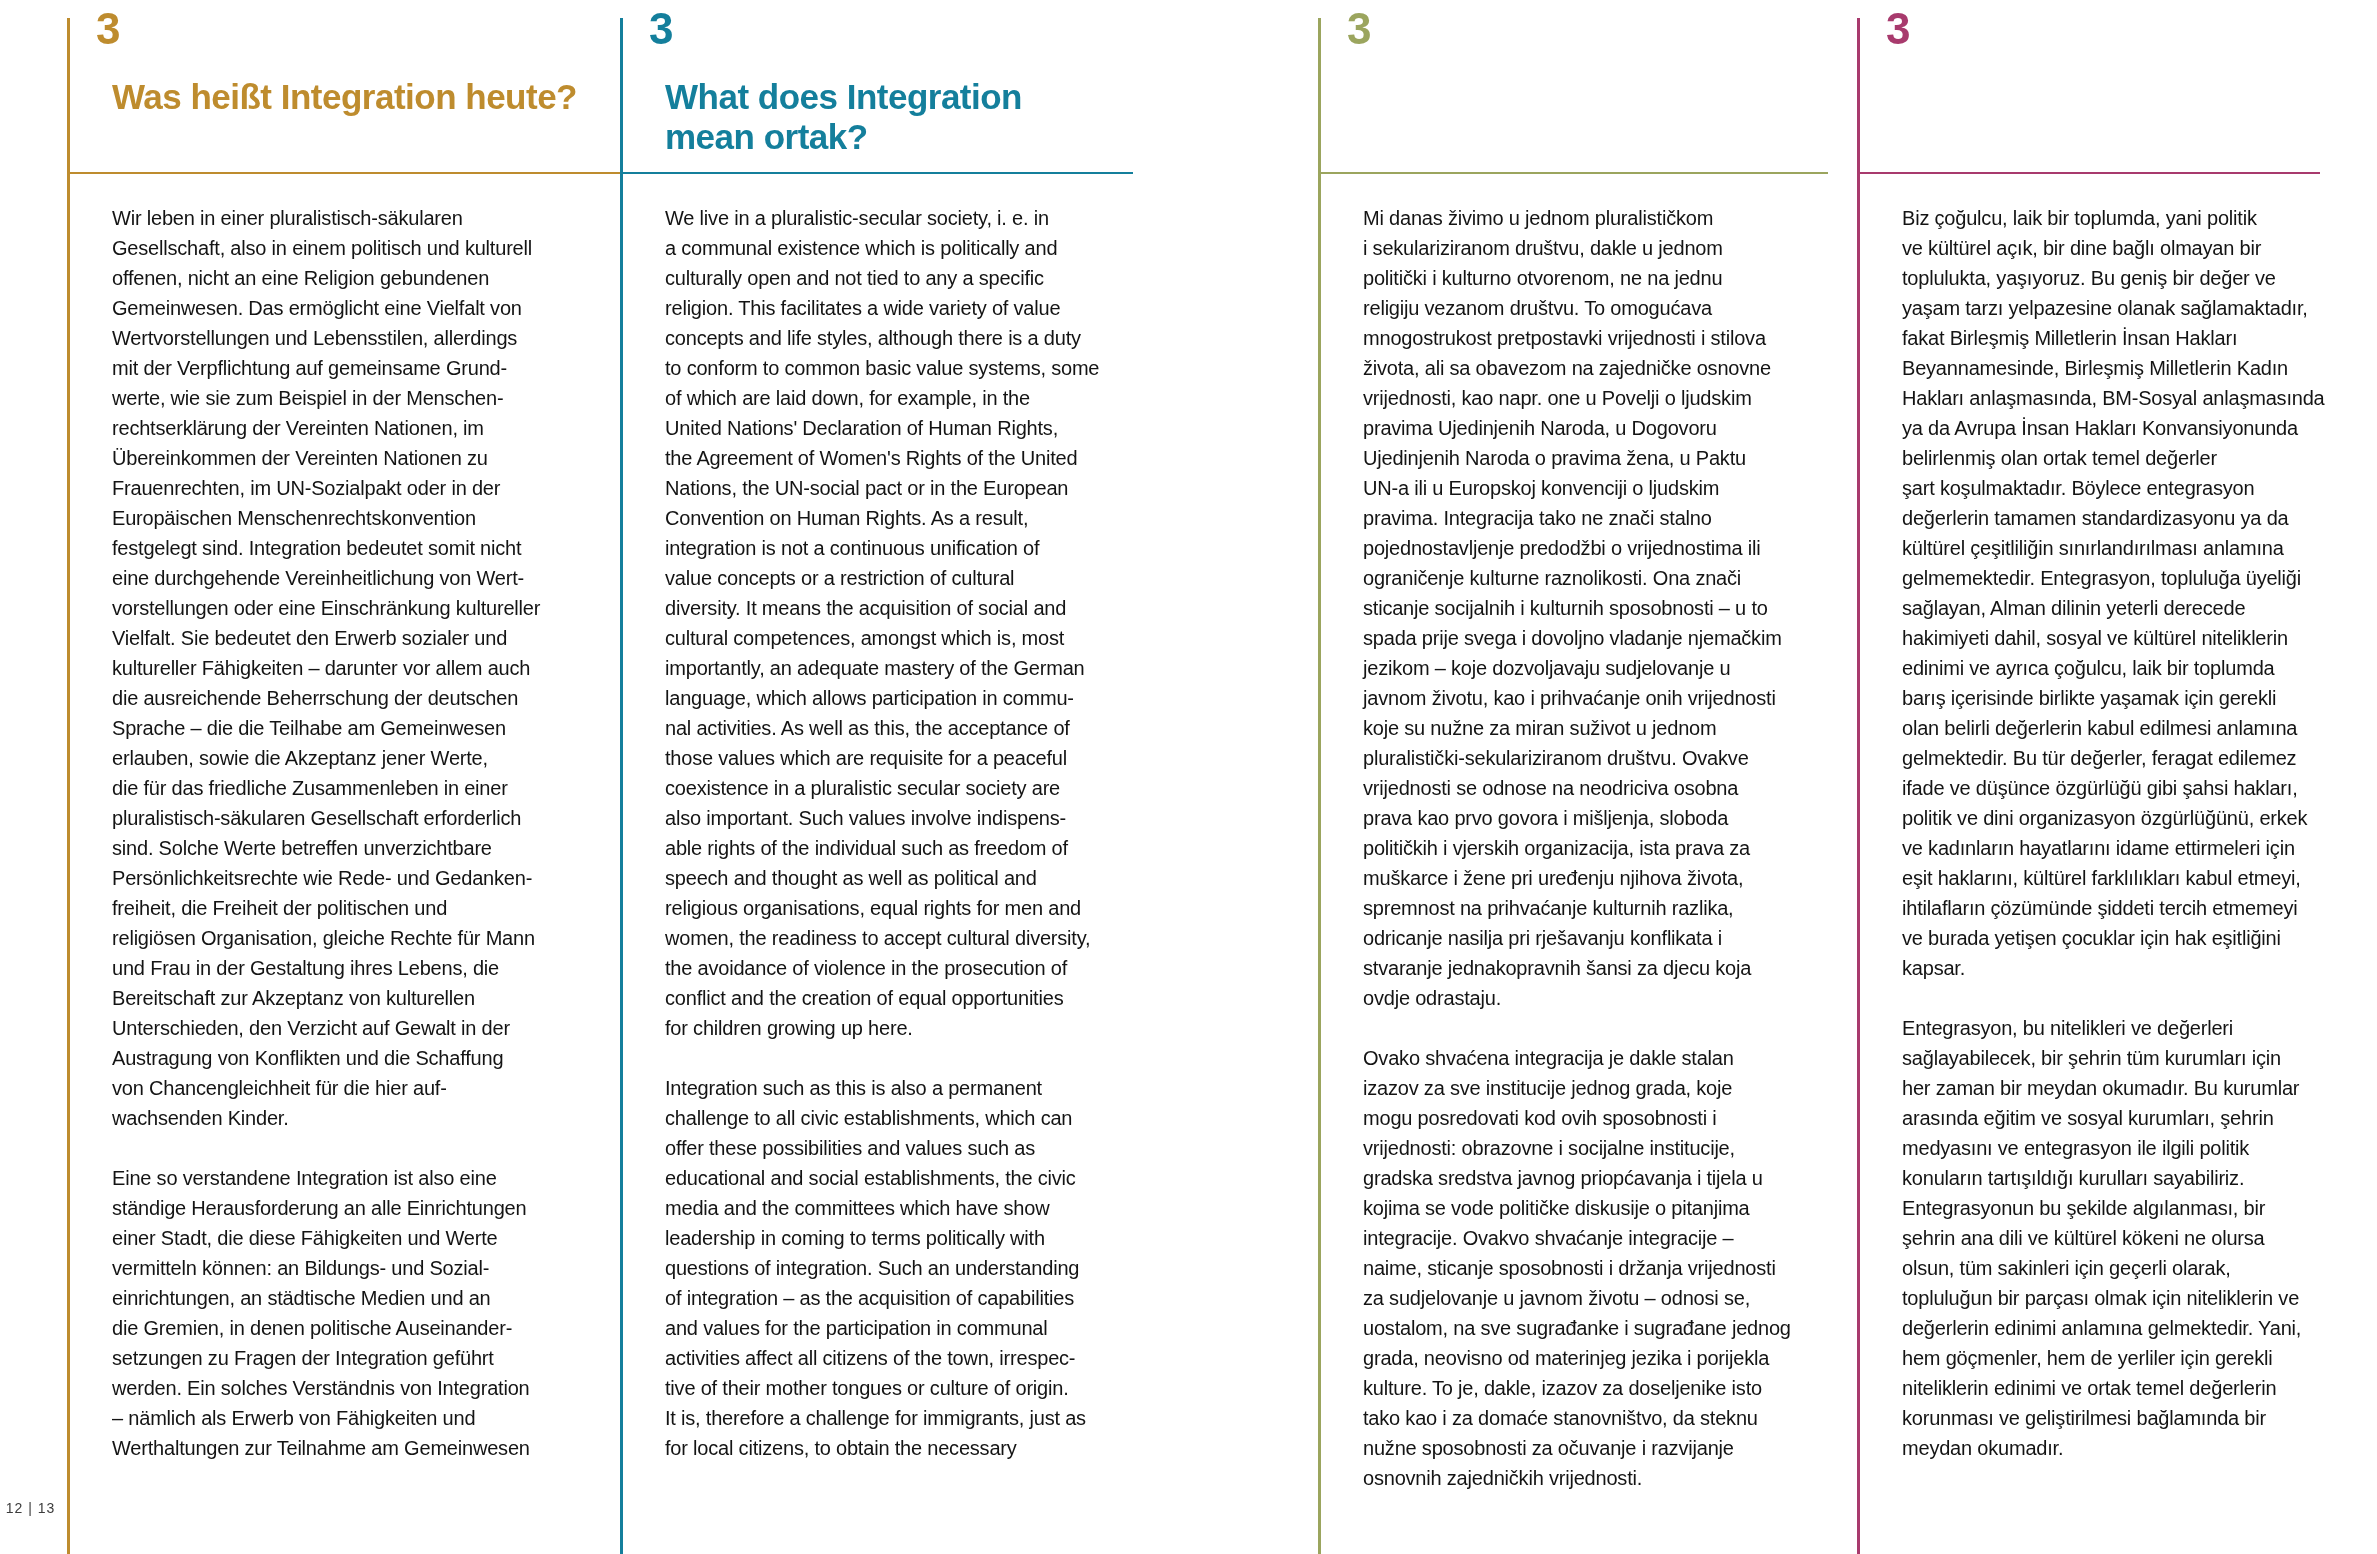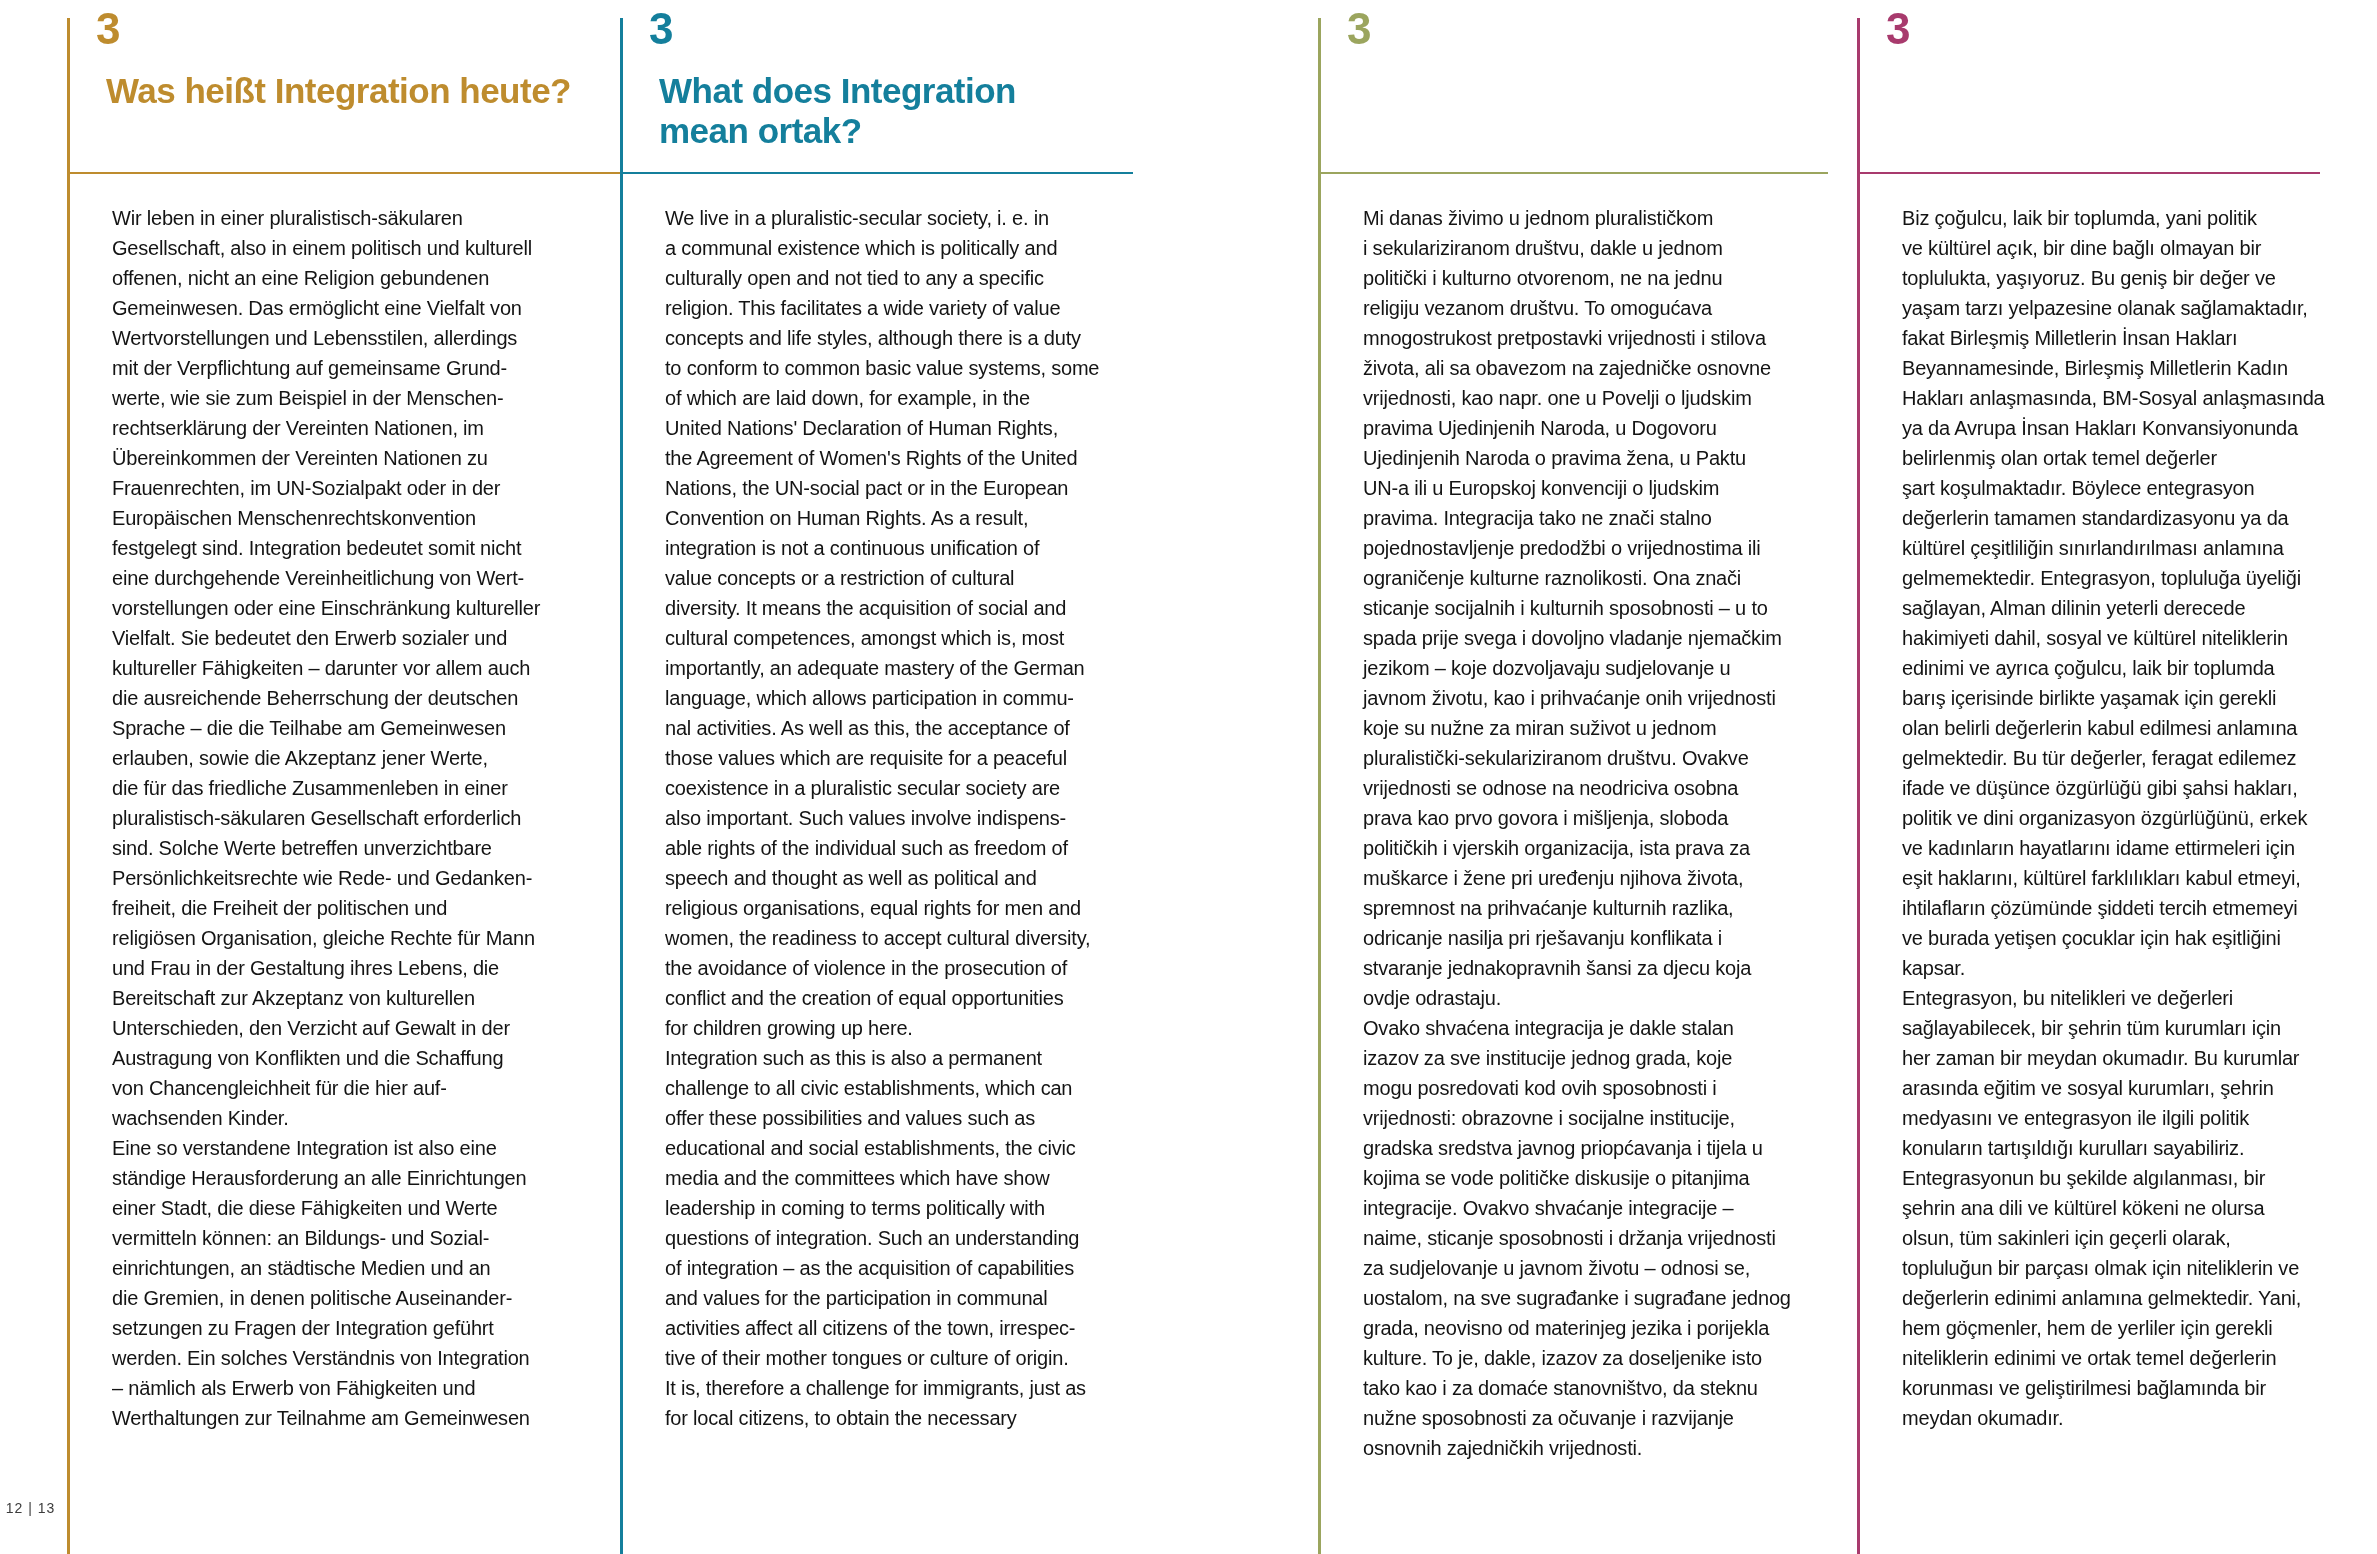--- a/index.html
+++ b/index.html
@@ -39,21 +39,21 @@
     top: 6.7px;
     font-size: 44px;
     font-weight: bold;
     line-height: 1;
     color: var(--accent, #000);
   }
   .column-title {
     position: absolute;
     left: 29px;
     top: 61px;
-    margin: 10px;
+    margin: 16px;
     font-size: 35px;
     font-weight: bold;
     line-height: 40px;
     letter-spacing: -0.5px;
     color: var(--accent, #000);
     white-space: pre;
   }
   .title-rule {
     position: absolute;
     left: 0;
@@ -73,21 +73,21 @@
     top: 203px;
   }
   .para {
     margin: 0;
     font-size: 20px;
     line-height: 30px;
     letter-spacing: -0.2px;
     color: #141414;
     white-space: pre;
   }
-  .para + .para { }
+  .para + .para { margin-top: 30px; }
 
   .footer {
     position: absolute;
     left: 5.8px;
     top: 1500px;
     font-size: 14px;
     letter-spacing: 1px;
     color: #3c3c3c;
   }
 </style>

